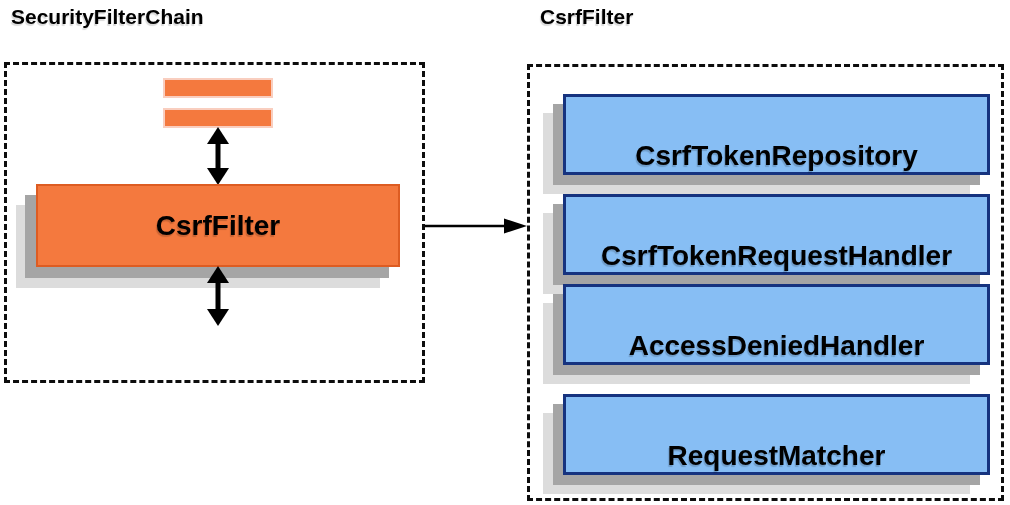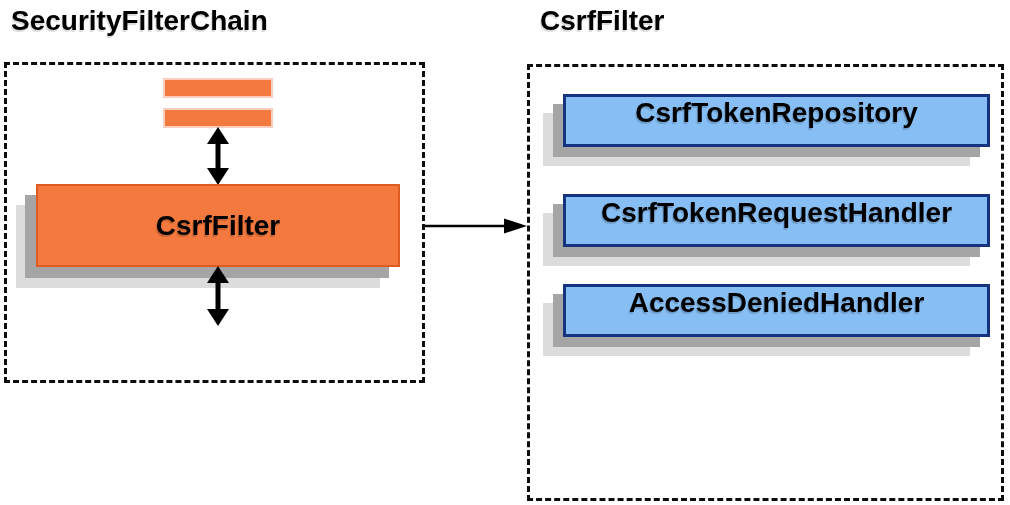--- a/index.html
+++ b/index.html
@@ -8,21 +8,21 @@
     font-family: "Liberation Sans", "DejaVu Sans", sans-serif;
     width: 1010px; height: 505px; overflow: hidden;
   }
   .canvas {
     position: relative;
     width: 1010px; height: 505px;
     background: #ffffff;
   }
   .title {
     position: absolute;
-    font-size: 28px;
+    font-size: 21px;
     font-weight: bold;
     color: #000000;
     text-shadow: -1px 2px 1px rgba(0,0,0,0.15);
     white-space: nowrap;
   }
   .title-left  { left: 11px; top: 5px; }
   .title-right { left: 540px; top: 5px; }
 
   .dashed-panel {
     position: absolute;
@@ -66,26 +66,26 @@
 
   .h-arrow {
     position: absolute;
     left: 425px; top: 216px;
     width: 102px; height: 20px;
   }
 
   .component-box {
     position: absolute;
     left: 33px;
-    width: 427px; height: 53px;
+    width: 427px; height: 81px;
     background: var(--blue-fill);
     border: 3px solid var(--blue-border);
     box-shadow: -10px 10px 0 var(--shadow-dark),
                 -20px 19px 0 var(--shadow-light);
-    display: flex; align-items: flex-start; justify-content: center;
+    display: flex; align-items: flex-end; justify-content: center;
   }
   .comp-1 { top: 27px;  }
   .comp-2 { top: 127px; }
   .comp-3 { top: 217px; }
   .comp-4 { top: 327px; }
 
   svg { display: block; }
 </style>
 </head>
 <body>
@@ -137,16 +137,19 @@
     </div>
 
     <div class="component-box comp-2">
       <span class="box-label">CsrfTokenRequestHandler</span>
     </div>
 
     <div class="component-box comp-3">
       <span class="box-label">AccessDeniedHandler</span>
     </div>
 
+    <div class="component-box comp-4">
+      <span class="box-label">RequestMatcher</span>
+    </div>
 
   </div>
 
 </div>
 
 </body></html>

